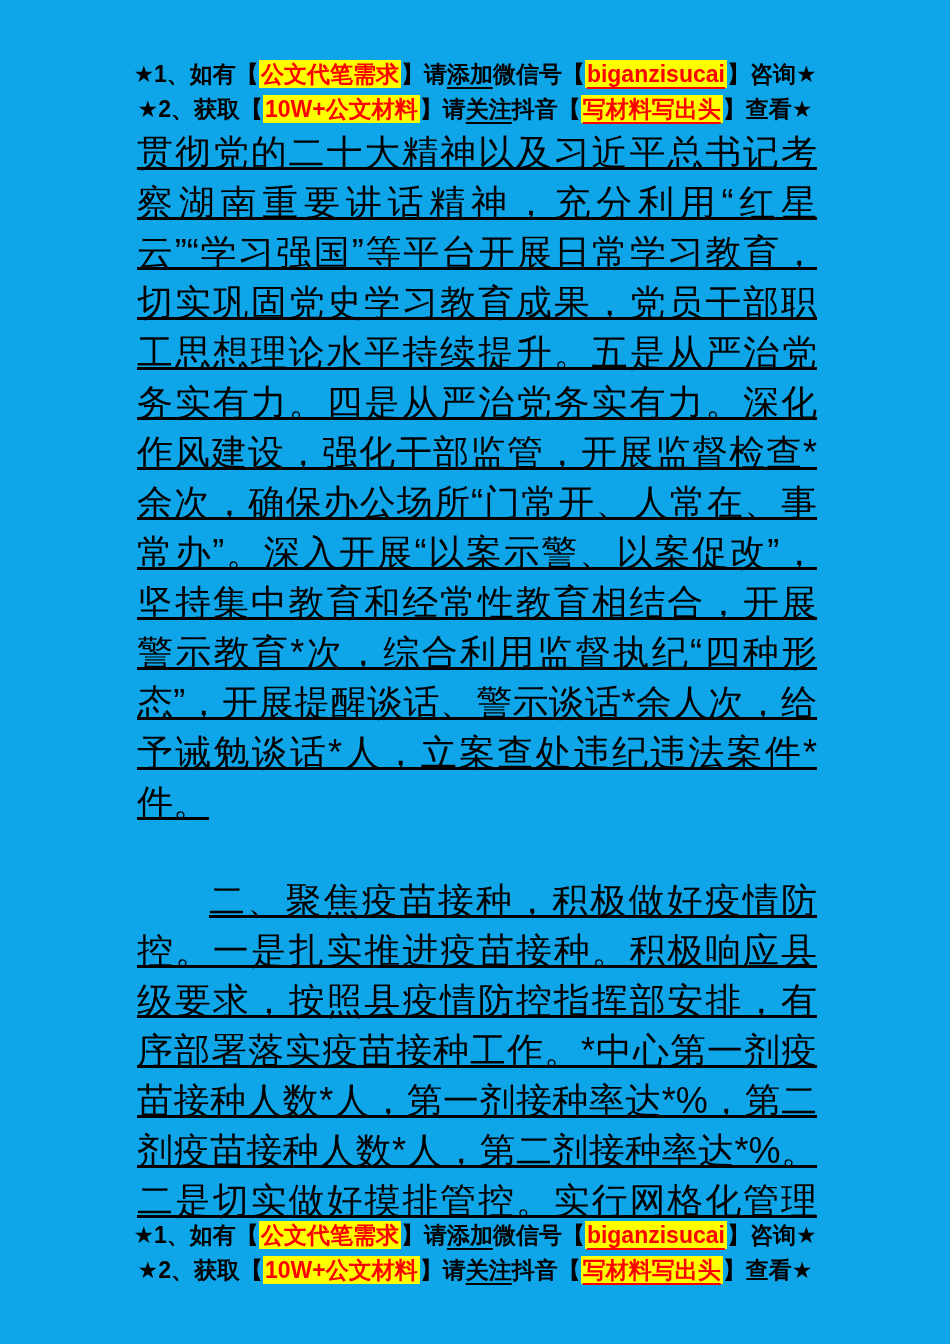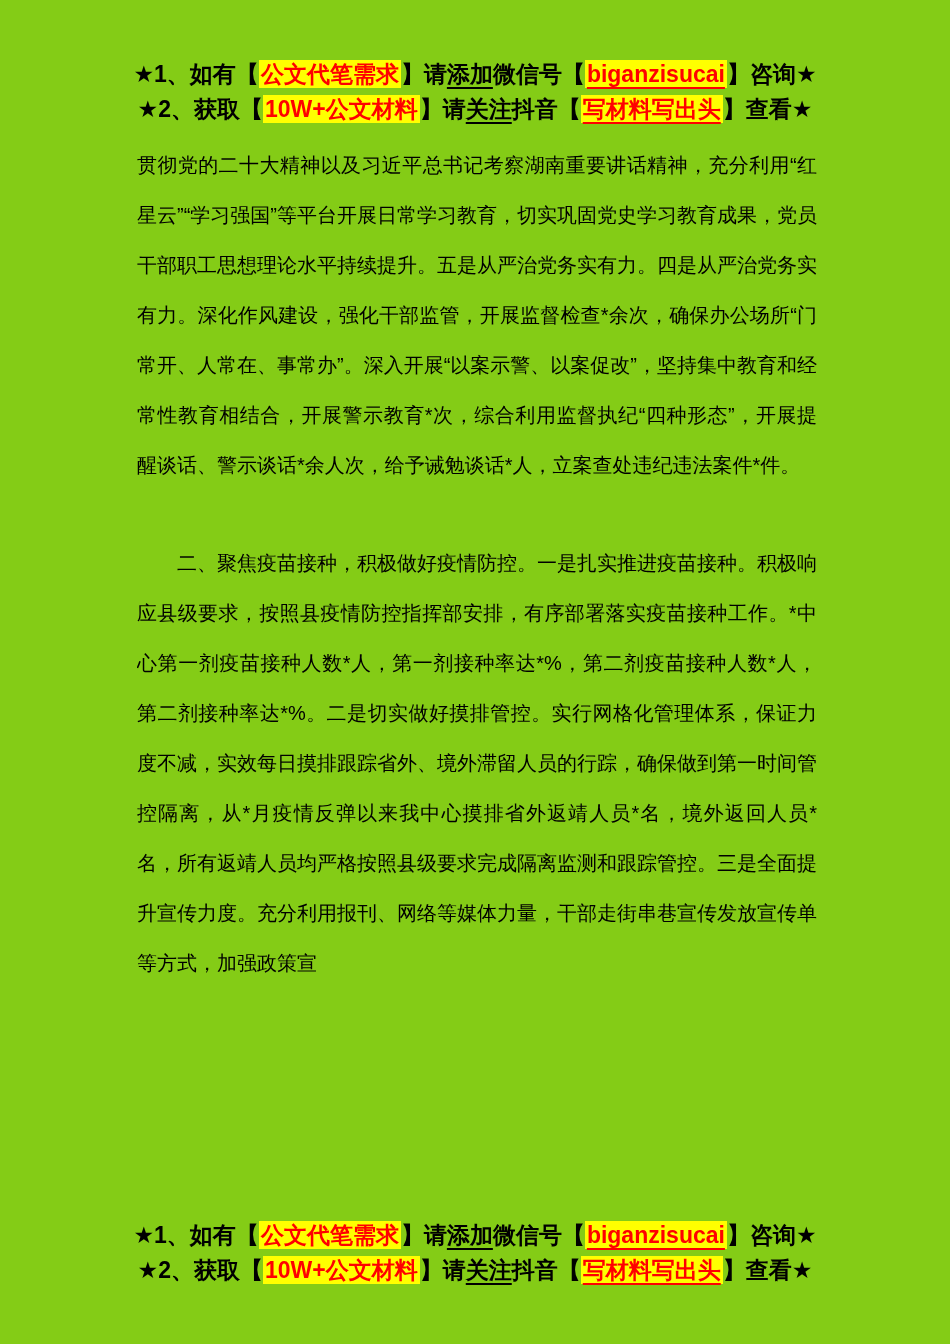--- a/index.html
+++ b/index.html
@@ -1,20 +1,20 @@
 <!DOCTYPE html>
 <html><head>
 <meta charset="utf-8">
 <style>
   html, body { margin: 0; padding: 0; background: #ffffff; }
   .page {
     position: relative;
     width: 950px;
     height: 1344px;
-    background: #84cc16;
+    background: #0ea5e9;
     overflow: hidden;
     font-family: "Liberation Sans", "DejaVu Sans", sans-serif;
     color: #000000;
   }
   
   .promo {
     position: absolute;
     left: 0;
     right: 0;
     text-align: center;
@@ -42,29 +42,30 @@
   }
   .u-red {
     text-decoration: underline;
     text-decoration-color: #ff0000;
     text-decoration-thickness: 2px;
     text-underline-offset: 5px;
   }
   
   .body-text {
     position: absolute;
-    top: 140px;
+    top: 128px;
     left: 137px;
     width: 680px;
     height: 1092px;
     overflow: hidden;
-    font-size: 20px;
+    font-size: 36px;
     line-height: 50px;
     text-align: justify;
     color: #000000;
+    text-decoration: underline;
   }
   .para { margin: 0; }
   .para-gap { margin-top: 48px; }
   .indent { text-indent: 2em; }
 </style>
 </head>
 <body>
 
 <div class="page">
 

